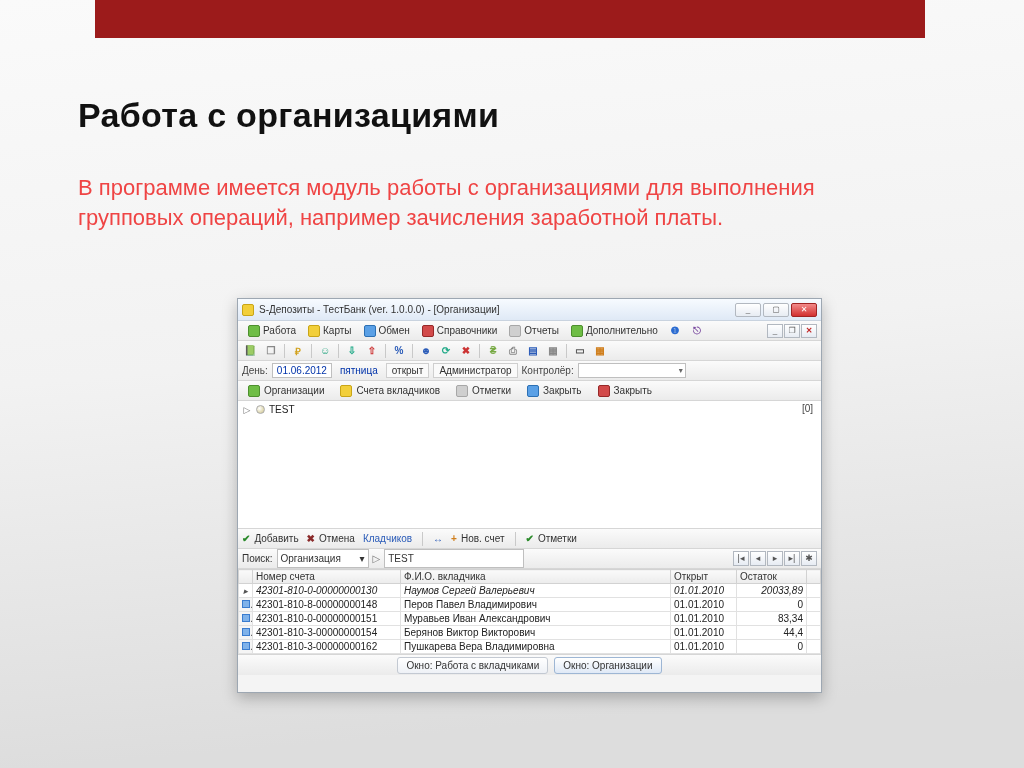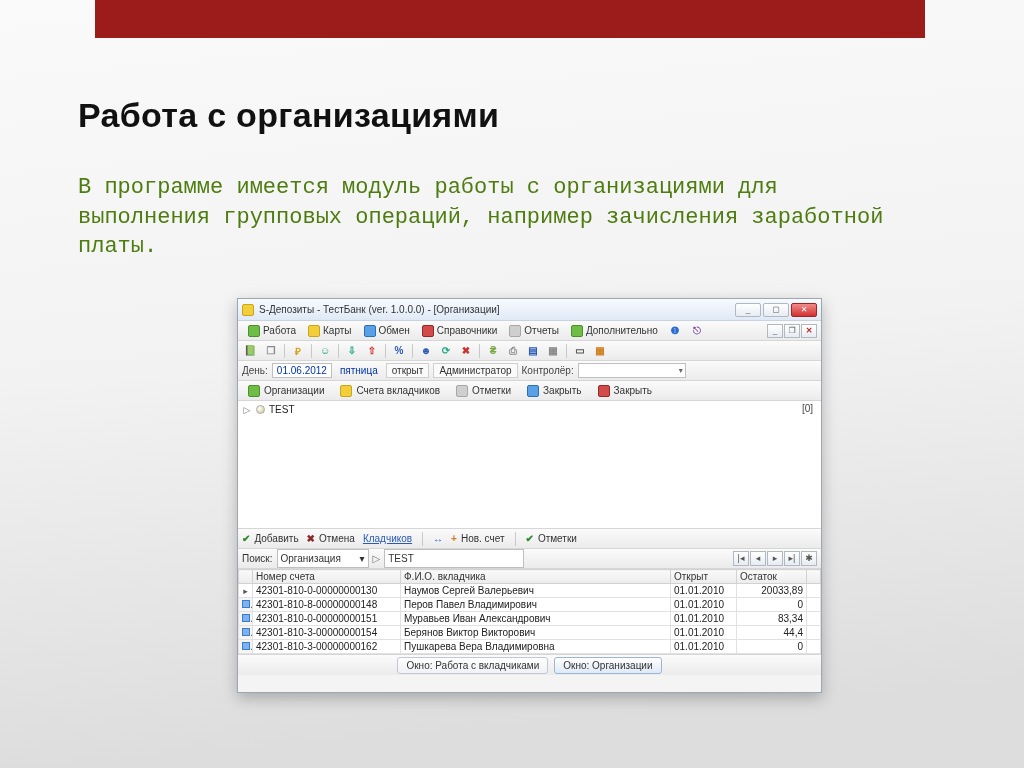--- a/index.html
+++ b/index.html
@@ -13,21 +13,21 @@
   .topbar {
     position: absolute; top: 0; left: 95px; width: 830px; height: 38px;
     background: #9c1b1b;
   }
   .slide-title {
     position: absolute; left: 78px; top: 96px;
     font-size: 34px; font-weight: 700; color: #111; letter-spacing: .3px;
   }
   .slide-body {
     position: absolute; left: 78px; top: 173px; width: 830px;
-    font-size: 22px; line-height: 1.35; color: #4d7c0f; font-family: Liberation Mono, monospace;
+    font-size: 22px; line-height: 1.35; color: #ef4444; font-family: Liberation Sans, sans-serif;
   }
 
   
   .win {
     position: absolute; left: 237px; top: 298px;
     width: 585px; height: 395px;
     background: #f4f4f4;
     border: 1px solid #9da7b2;
     box-shadow: 0 5px 14px rgba(0,0,0,.25);
     font-size: 10px;
@@ -113,21 +113,21 @@
   }
   .treerow .expander { width:10px; text-align:center; color:#777; font-size:9px;}
   .treerow .dot { width:9px;height:9px;border:1px solid #aaa;border-radius:50%;
      background:radial-gradient(circle at 35% 35%, #fff, #dcd4a8 70%);}
   .treecount { position:absolute; right:8px; top:2px; color:#444; }
 
   .actionbar { height: 20px; gap:8px; }
   .actionbar .act { display:flex; align-items:center; gap:4px; cursor:default; }
   .act .check { color:#2a8a2a; font-weight:bold;}
   .act .cross { color:#8a2a2a; font-weight:bold;}
-  .bluelink { color:#2a5bb8; text-decoration:underline; cursor:default;}
+  .bluelink { color:#2a5bb8; cursor:default;}
 
   .searchbar { height: 20px; gap:4px; }
   .searchbar .selbox, .searchbar .txtbox {
     border:1px solid #bfbfbf; background:#fff; height:19px; padding:0 3px;
     display:flex; align-items:center; font-size:10px;
   }
   .selbox { min-width: 92px; justify-content:space-between; }
   .txtbox { min-width: 140px; }
   .navbtns { margin-left:auto; display:flex; gap:1px; }
   .navbtn {
@@ -144,21 +144,21 @@
     border:1px solid #e1e1e1; padding:1px 3px; font-size:10px; color:#222;
     white-space:nowrap; overflow:hidden; text-overflow:ellipsis; height:14px;
     background:#fff;
   }
   .grid th {
     background: linear-gradient(#fafafa,#ececec); color:#333; font-weight:normal;
     text-align:left; border-color:#d2d2d2;
   }
   .grid td.num { text-align:right; }
   .grid td.mark { width:12px; text-align:center; background:#f5f5f5; }
-  .grid tr.cur td { background:#fff; }
+  .grid tr.cur td { background:#fff;font-style:italic; }
   .grid tr.cur td.mark::before { content:"▸"; color:#555; font-size:9px;}
   .grid .rowmark {
     width:8px;height:8px;border:1px solid #3a7ccf;background:#7fb2ea;display:inline-block;
   }
 
   .statusbar { height: 18px; gap:4px; background:linear-gradient(#f3f3f3,#e6e6e6); }
   .statusbar .cell {
     border:1px solid #d3d3d3; background:#fafafa; padding:1px 5px; border-radius:2px;
   }
   .windowtabs { height: 20px; justify-content:center; gap:6px; border-bottom:none; }

